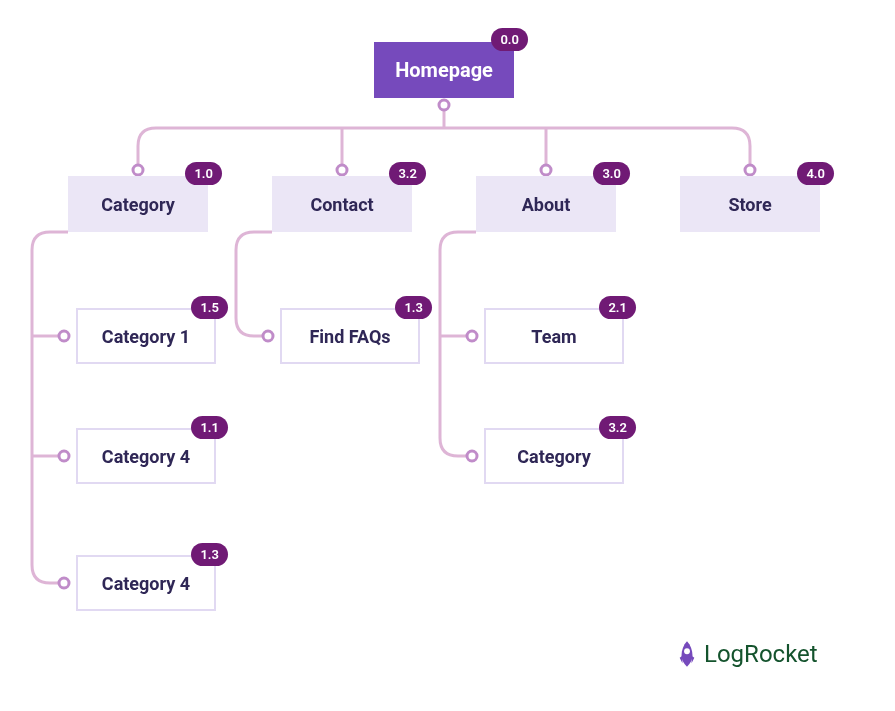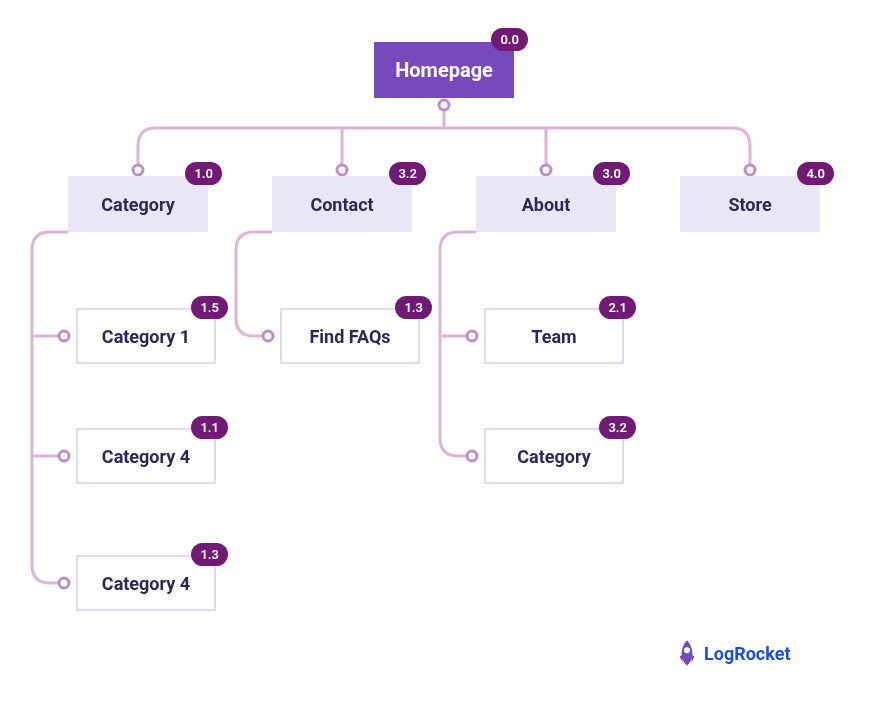--- a/index.html
+++ b/index.html
@@ -54,23 +54,23 @@
     position: absolute;
     display: flex;
     align-items: center;
     gap: 6px;
   }
   .logo svg {
     width: 22px;
     height: 26px;
   }
   .logo-text {
-    font-size: 18px;
-    font-weight: 700;
-    color: #1d4ed8;
+    font-size: 24px;
+    font-weight: 400;
+    color: #14532d;
   }
 </style>
 </head>
 <body>
 
 <svg class="connectors" width="895" height="711">
   <g stroke="#deb5d6" stroke-width="3" fill="none">
 
     <line x1="444" y1="100" x2="444" y2="128"></line>
     <path d="M 138 176 L 138 146 Q 138 128 156 128 L 732 128 Q 750 128 750 146 L 750 176"></path>

